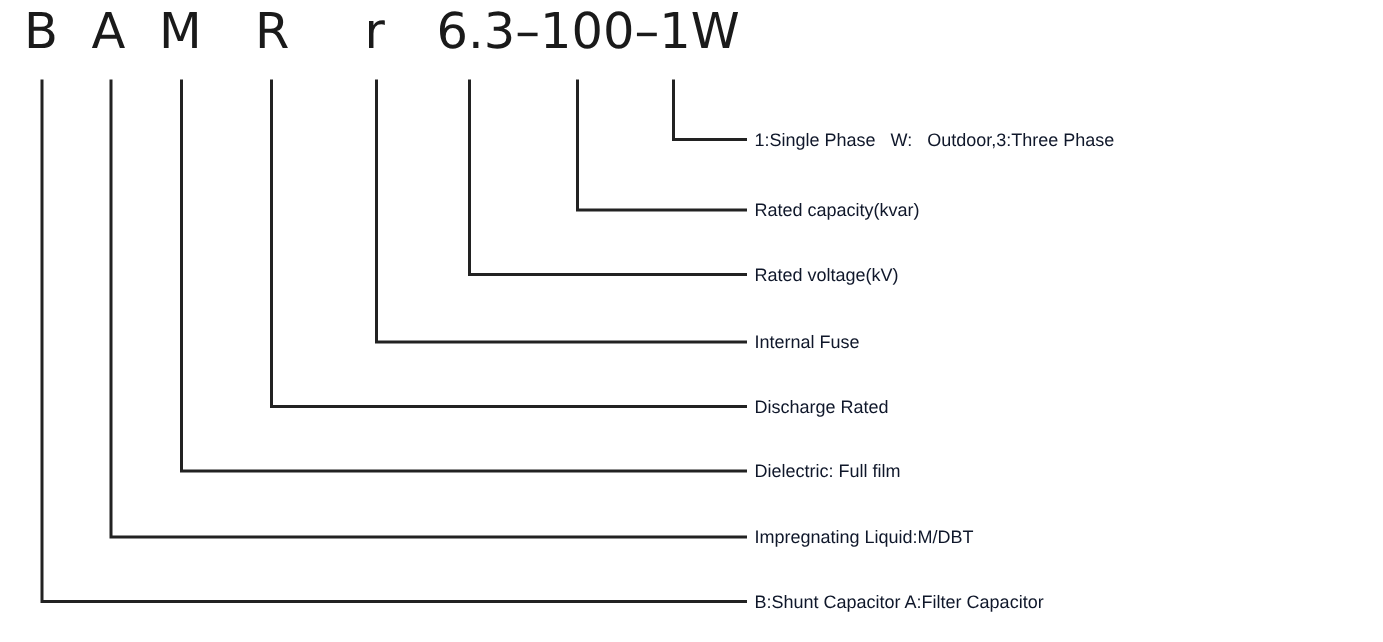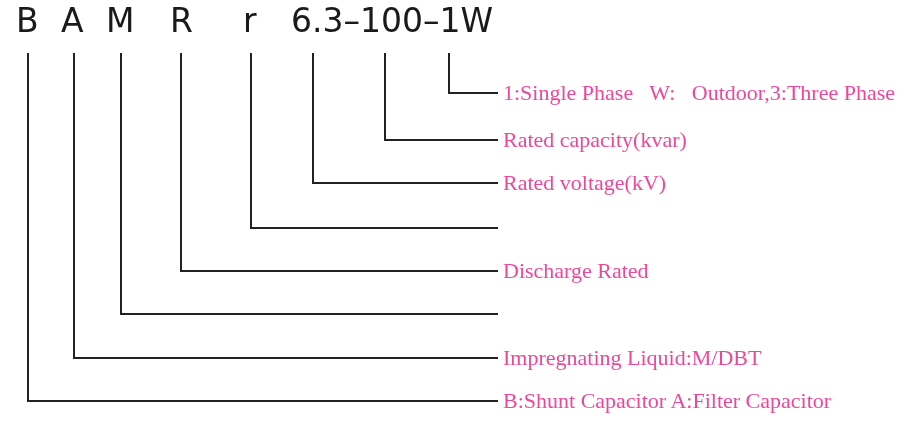--- a/index.html
+++ b/index.html
@@ -6,22 +6,22 @@
     body { width: 922px; height: 428px; position: relative; overflow: hidden; }
     #diagram { position: absolute; left: 0; top: 0; width: 922px; height: 428px; }
     .code-char {
       position: absolute; top: 1px;
       font-family: "DejaVu Sans", sans-serif;
       font-size: 33px; color: #1a1a1a; line-height: 40px;
       letter-spacing: 0px;
     }
     .label {
       position: absolute;
-      font-family: Liberation Serif, serif;
-      font-size: 22px; color: #ec4899; line-height: 20px;
+      font-family: Liberation Sans, sans-serif;
+      font-size: 12px; color: #0f172a; line-height: 20px;
       white-space: pre;
     }
     svg.lines { position: absolute; left: 0; top: 0; }
   </style>
 </head>
 <body>
 
 <div id="diagram">
 
   <span class="code-char" style="left:16px">B</span>
@@ -40,16 +40,18 @@
       <polyline points="181,53 181,271 498,271"></polyline>
       <polyline points="121,53 121,314 498,314"></polyline>
       <polyline points="74,53 74,358 498,358"></polyline>
       <polyline points="28,53 28,401 498,401"></polyline>
     </g>
   </svg>
 
   <span class="label" style="left:503px; top:83px">1:Single Phase   W:   Outdoor,3:Three Phase</span>
   <span class="label" style="left:503px; top:173px">Rated voltage(kV)</span>
   <span class="label" style="left:503px; top:130px">Rated capacity(kvar)</span>
+  <span class="label" style="left:503px; top:218px">Internal Fuse</span>
   <span class="label" style="left:503px; top:261px">Discharge Rated</span>
+  <span class="label" style="left:503px; top:304px">Dielectric: Full film</span>
   <span class="label" style="left:503px; top:391px">B:Shunt Capacitor A:Filter Capacitor</span>
   <span class="label" style="left:503px; top:348px">Impregnating Liquid:M/DBT</span>
 </div>
 
 </body></html>

